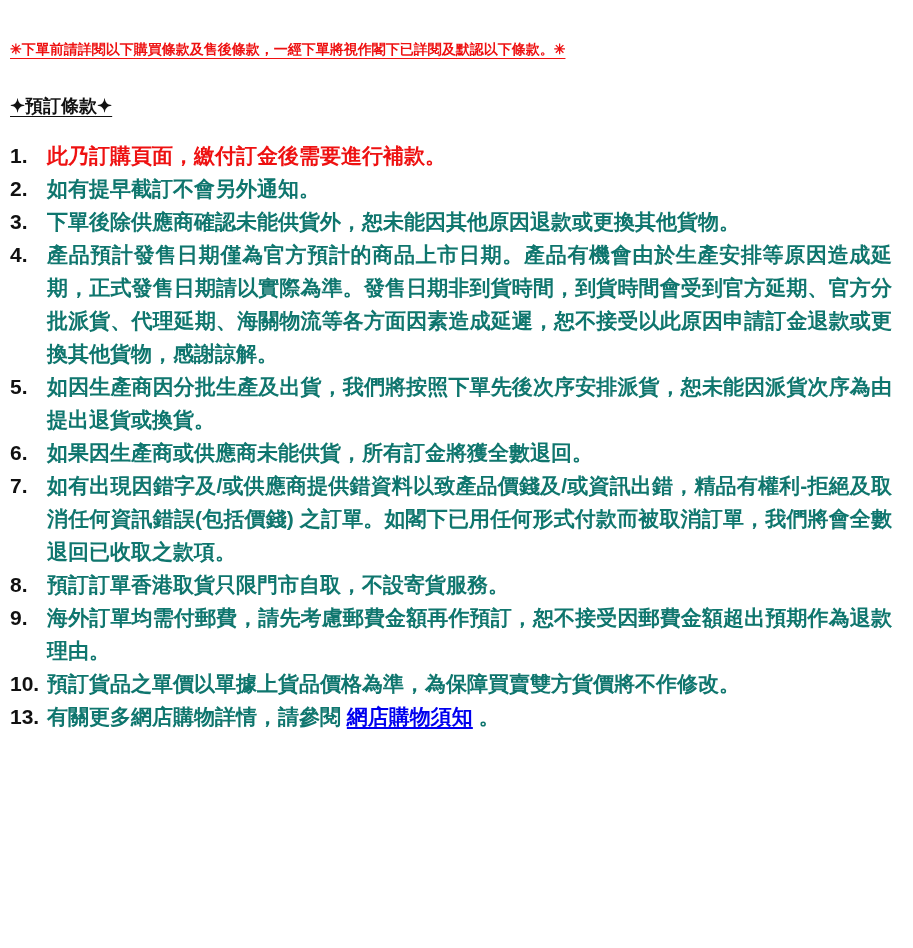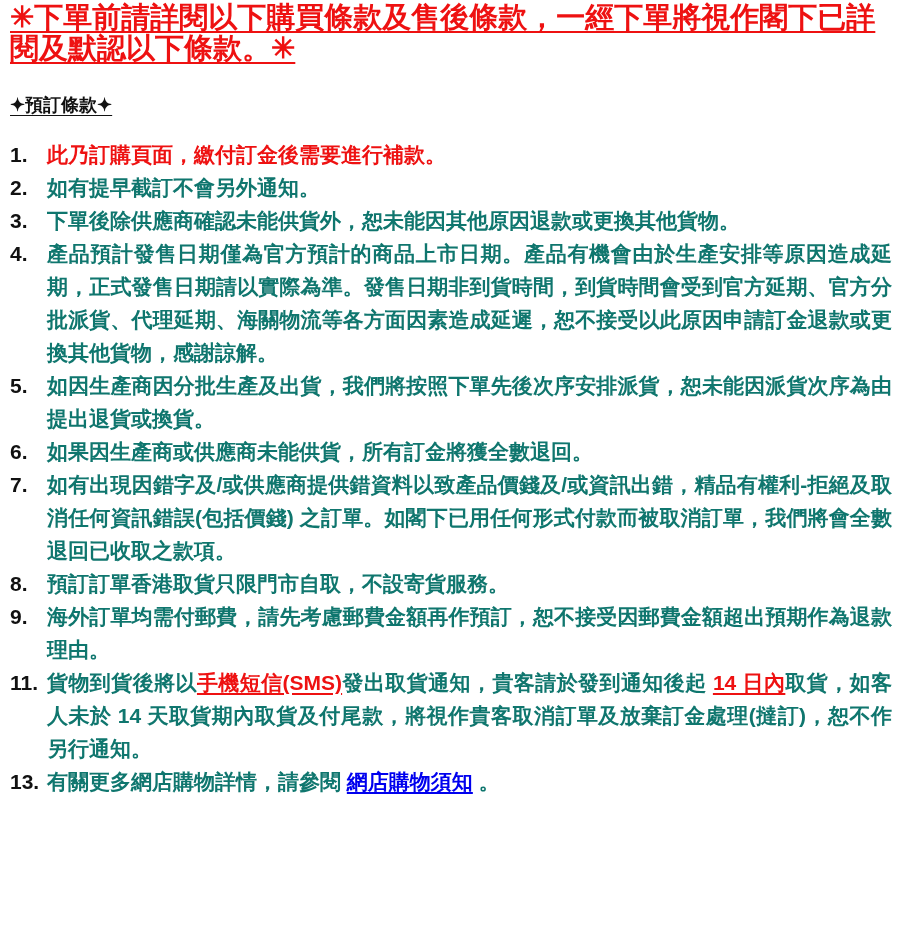--- a/index.html
+++ b/index.html
@@ -11,26 +11,27 @@
     width: 913px;
     height: 948px;
     box-sizing: border-box;
     padding: 2px 21px 0 10px;
     font-family: "Liberation Sans", sans-serif;
     font-weight: 700;
     color: #111111;
     overflow: hidden;
   }
   .top-notice {
-    font-size: 29px;
+    font-size: 14px;
     line-height: 31px;
     color: #ee1111;
     text-decoration: underline;
     text-decoration-color: #ee1111;
     text-underline-offset: 4px;
+    margin-top: 32px;
   }
   .section-title {
     margin-top: 27px;
     font-size: 18px;
     line-height: 28px;
     color: #111111;
     text-decoration: underline;
     text-underline-offset: 4px;
   }
   .terms-list {
@@ -103,20 +104,20 @@
     </div>
     <div class="term-item">
       <span class="term-number">8.</span>
       <div class="term-body"><span class="seg-normal">預訂訂單香港取貨只限門市自取，不設寄貨服務。</span></div>
     </div>
     <div class="term-item">
       <span class="term-number">9.</span>
       <div class="term-body"><span class="seg-normal">海外訂單均需付郵費，請先考慮郵費金額再作預訂，恕不接受因郵費金額超出預期作為退款理由。</span></div>
     </div>
     <div class="term-item">
-      <span class="term-number">11.</span>
-      <div class="term-body"><span class="seg-normal">貨物到貨後將以</span><span class="seg-red-link">手機短信(SMS)</span><span class="seg-normal">發出取貨通知，貴客請於發到通知後起 </span><span class="seg-red-link">14 日內</span><span class="seg-normal">取貨，如客人未於 14 天取貨期內取貨及付尾款，將視作貴客取消訂單及放棄訂金處理(撻訂)，恕不作另行通知。</span></div>
+      <span class="term-number">10.</span>
+      <div class="term-body"><span class="seg-normal">預訂貨品之單價以單據上貨品價格為準，為保障買賣雙方貨價將不作修改。</span></div>
     </div>
     <div class="term-item">
       <span class="term-number">13.</span>
       <div class="term-body"><span class="seg-normal">有關更多網店購物詳情，請參閱 </span><a class="seg-blue-link">網店購物須知</a><span class="seg-normal"> 。</span></div>
     </div>
   </div>
 
 </body></html>

